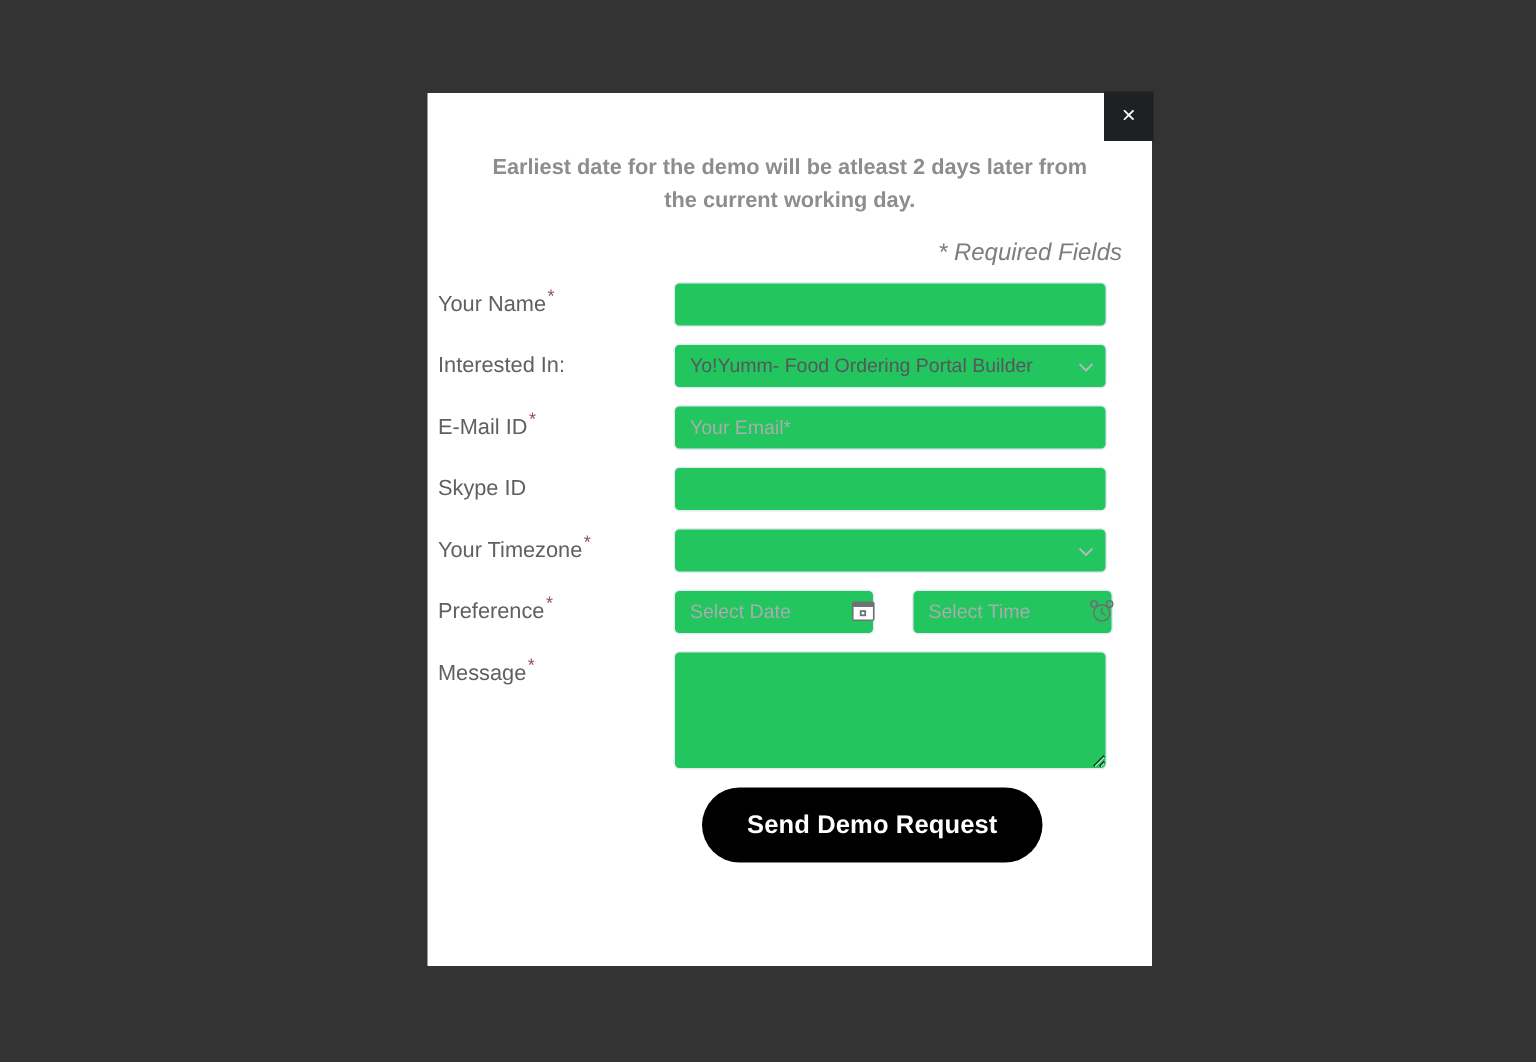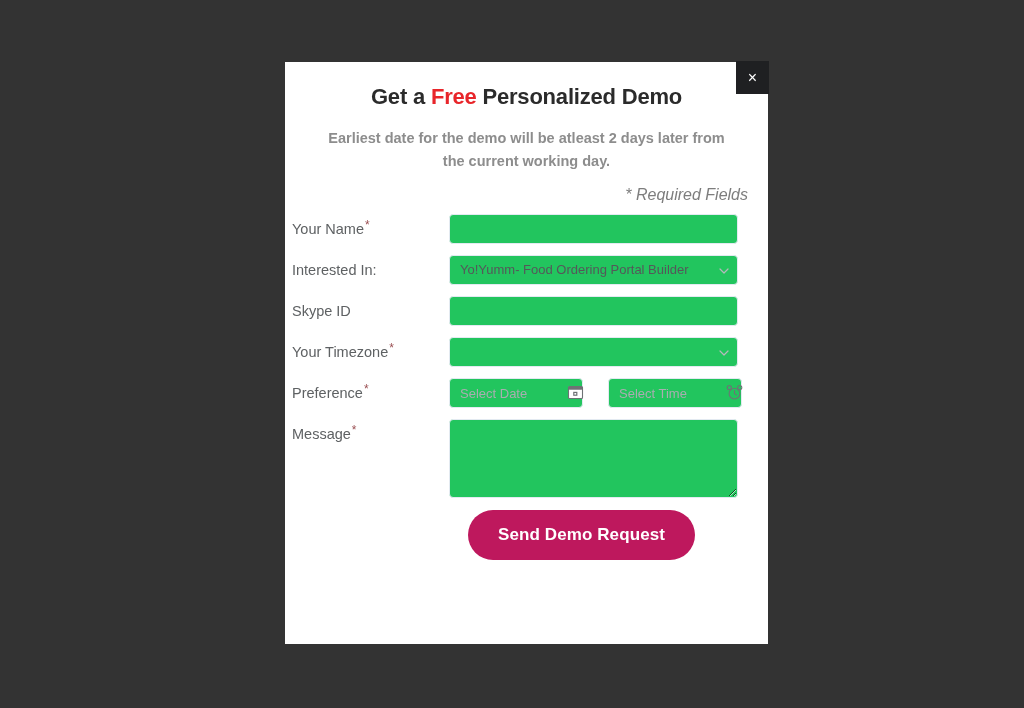--- a/index.html
+++ b/index.html
@@ -168,42 +168,41 @@
   }
   .picker-icon svg { display: block; }
 
   
   .submit-row {
     display: flex;
     margin-top: 12px;
     padding-left: 176px;
   }
   #submit-button {
-    background: #be185d;
+    background: #000000;
     color: #ffffff;
     border: none;
     border-radius: 26px;
     font-size: 17px;
     font-weight: bold;
     font-family: "Liberation Sans", sans-serif;
     padding: 0 30px;
     height: 50px;
     cursor: pointer;
     letter-spacing: 0.1px;
   }
 </style>
 </head>
 <body>
 
 <div id="modal-overlay">
 
   <div id="modal">
 
     <div class="modal-head">
-      <h1 id="modal-title"><span>Get a </span><span class="accent">Free</span><span> Personalized Demo</span></h1>
       <p id="modal-subtitle">Earliest date for the demo will be atleast 2 days later from the current working day.</p>
     </div>
 
     <div id="required-note">* Required Fields</div>
 
     <div class="form-body">
 
       <div class="form-row">
         <div class="field-label"><span>Your Name</span><span class="req">*</span></div>
         <div class="field-control">
@@ -220,20 +219,26 @@
             </select>
             <span class="chevron">
               <svg viewBox="0 0 10 10" width="10" height="10">
                   <path d="M1 3 L5 7 L9 3" fill="none" stroke="#b6b9bb" stroke-width="1.2" stroke-linecap="round" stroke-linejoin="round"></path>
                 </svg>
             </span>
           </div>
         </div>
       </div>
 
+      <div class="form-row">
+        <div class="field-label"><span>E-Mail ID</span><span class="req">*</span></div>
+        <div class="field-control">
+          <input class="txt-input" type="text" placeholder="Your Email*" style="">
+        </div>
+      </div>
 
       <div class="form-row">
         <div class="field-label"><span>Skype ID</span></div>
         <div class="field-control">
           <input class="txt-input" type="text" placeholder="" style="">
         </div>
       </div>
 
       <div class="form-row">
         <div class="field-label"><span>Your Timezone</span><span class="req">*</span></div>

